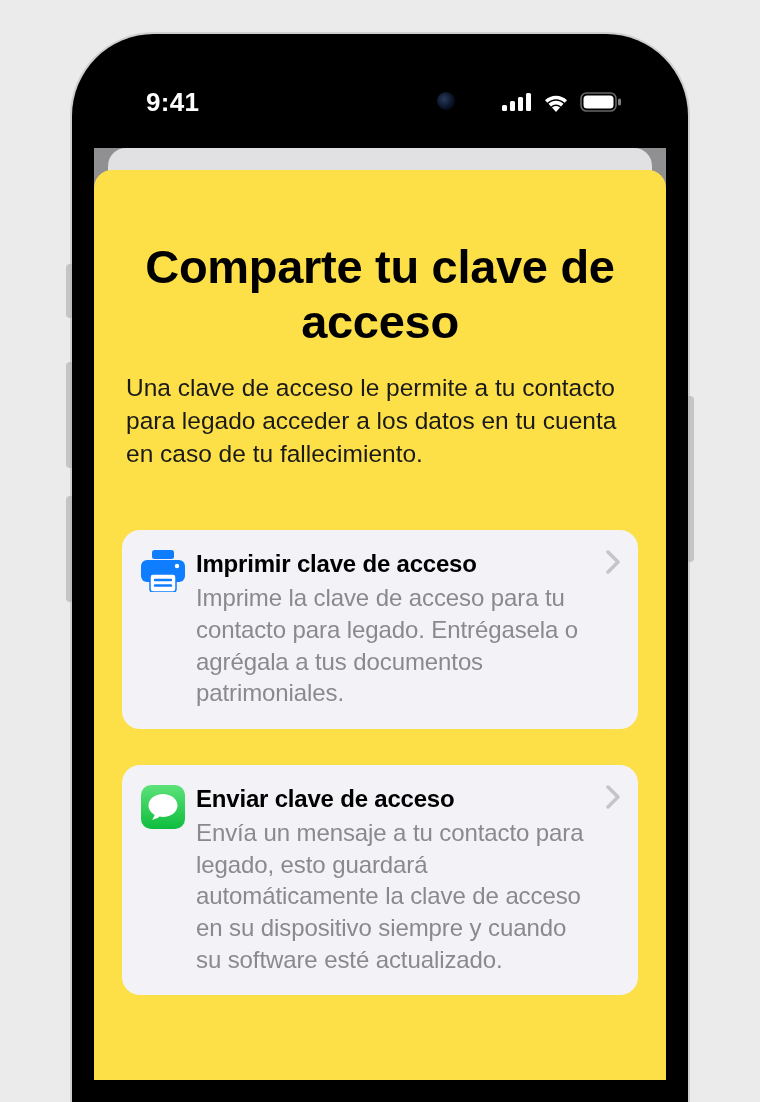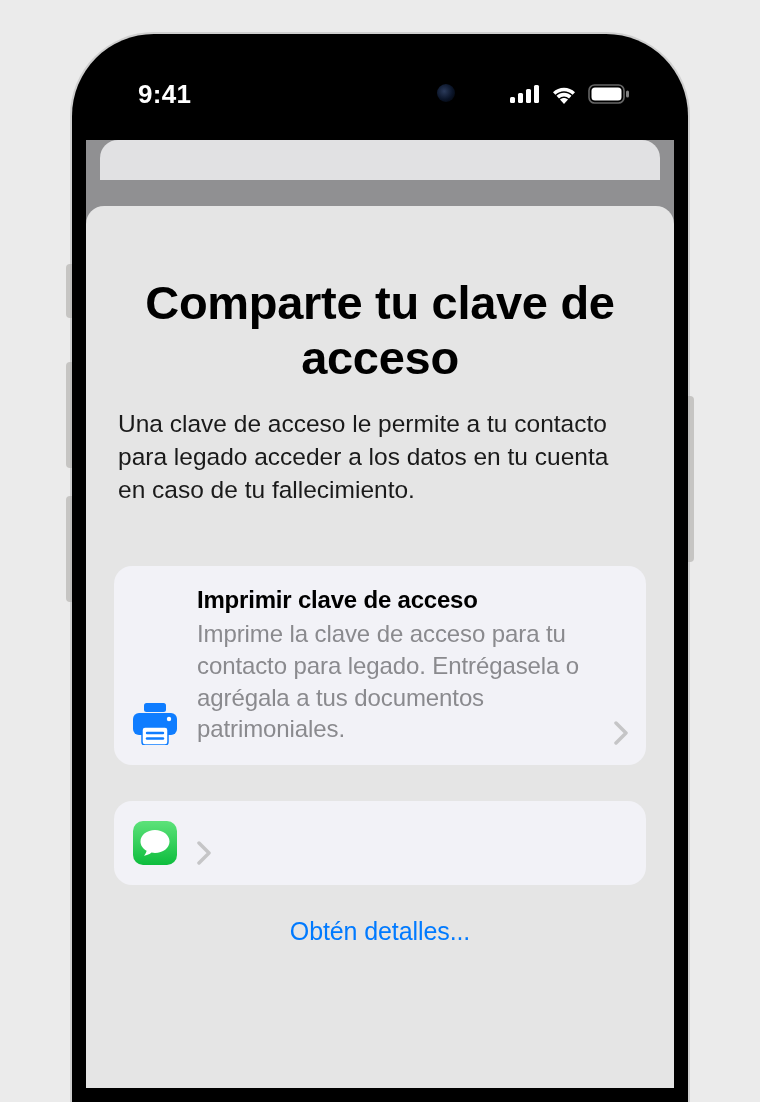--- a/index.html
+++ b/index.html
@@ -18,21 +18,21 @@
       position: relative;
     }
     .phone-frame {
       position: absolute;
       left: 72px;
       top: 34px;
       width: 616px;
       height: 1068px;
       background: #000;
       border-radius: 82px 82px 0 0;
-      padding: 14px;
+      padding: 22px;
       box-shadow: 0 0 0 2px rgba(180,180,180,0.5);
     }
     .phone-side-button {
       position: absolute;
       background: #c6c5c3;
       border-radius: 4px;
     }
     .btn-left-1 { left: 66px; top: 264px; width: 10px; height: 54px; }
     .btn-left-2 { left: 66px; top: 362px; width: 10px; height: 106px; }
     .btn-left-3 { left: 66px; top: 496px; width: 10px; height: 106px; }
@@ -105,25 +105,24 @@
       height: 40px;
       background: #e1e1e3;
       border-radius: 18px 18px 0 0;
     }
     .sheet {
       position: absolute;
       top: 22px;
       left: 0;
       right: 0;
       bottom: 0;
-      background: #e5e5e5;
+      background: #fde047;
       border-radius: 18px 18px 0 0;
       padding: 70px 28px 0 28px;
       overflow: hidden;
-      margin-top: 44px;
     }
     .page-title {
       font-size: 47px;
       font-weight: 700;
       text-align: center;
       line-height: 1.16;
       letter-spacing: -0.3px;
       margin-bottom: 22px;
       color: #000;
     }
@@ -134,22 +133,22 @@
       line-height: 1.35;
       color: #1a1a1a;
       margin-bottom: 60px;
       padding: 0 4px;
     }
     .option-card {
       background: #f2f2f7;
       border-radius: 18px;
       padding: 20px 18px 20px 18px;
       display: flex;
-      align-items: flex-end;
-      gap: 19px;
+      align-items: flex-start;
+      gap: 10px;
       margin-bottom: 36px;
       cursor: pointer;
     }
     .option-icon-wrap {
       width: 46px;
       display: flex;
       align-items: center;
       justify-content: center;
       flex-shrink: 0;
     }
@@ -253,23 +252,26 @@
               <defs>
                 <linearGradient id="msgGrad" x1="0" y1="0" x2="0" y2="1">
                   <stop offset="0%" stop-color="#5de27a"></stop>
                   <stop offset="100%" stop-color="#0ebd3d"></stop>
                 </linearGradient>
               </defs>
               <rect x="0" y="0" width="44" height="44" rx="10" fill="url(#msgGrad)"></rect>
               <path d="M22 9 C14 9 7.5 14 7.5 20.4 C7.5 24.3 9.9 27.7 13.6 29.7 C13.3 31.3 12.4 33.3 11 34.7 C13.9 34.5 16.7 33.2 18.5 31.6 C19.6 31.8 20.8 31.9 22 31.9 C30 31.9 36.5 26.8 36.5 20.4 C36.5 14 30 9 22 9 Z" fill="#fff"></path>
             </svg>
           </div>
+          <div class="option-content">
+            <div class="option-title">Enviar clave de acceso</div>
+            <div class="option-desc">Envía un mensaje a tu contacto para legado, esto guardará automáticamente la clave de acceso en su dispositivo siempre y cuando su software esté actualizado.</div>
+          </div>
           <svg class="chevron" width="14" height="24" viewBox="0 0 14 24">
             <path d="M2 2 L12 12 L2 22" stroke="currentColor" stroke-width="3.5" fill="none" stroke-linecap="round" stroke-linejoin="round"></path>
           </svg>
         </div>
 
-        <div class="details-link">Obtén detalles...</div>
       </div>
     </div>
 
   </div>
 </div>
 
 </body></html>

